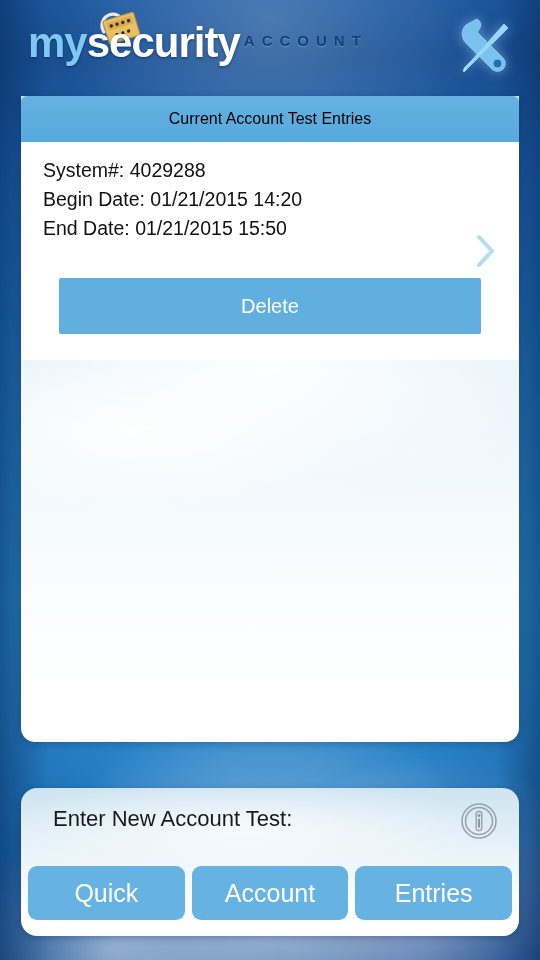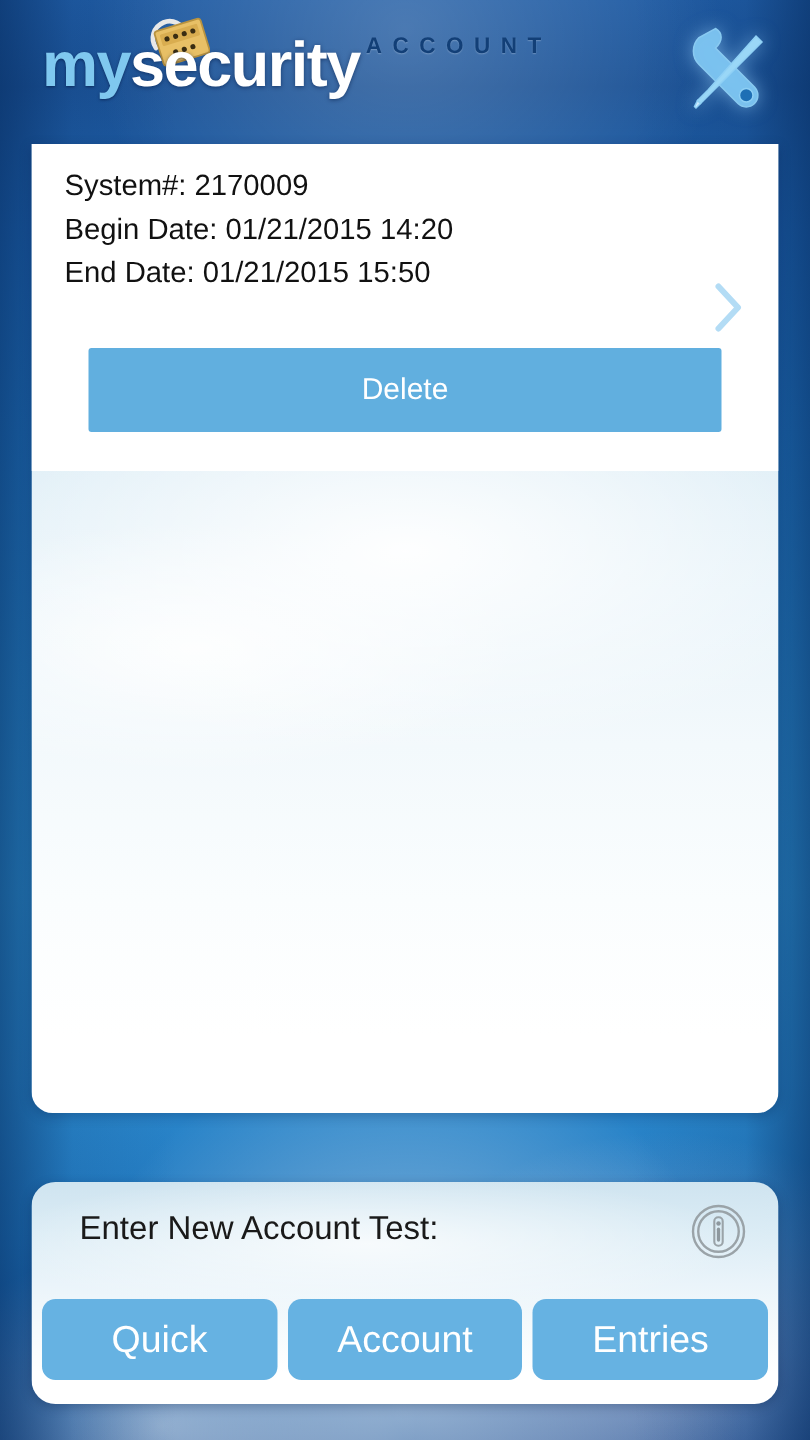--- a/index.html
+++ b/index.html
@@ -52,21 +52,21 @@
   
   .logo-bar {
     position: absolute;
     left: 0; top: 0;
     width: 540px; height: 96px;
   }
   .logo-wrap {
     position: absolute;
     left: 28px; top: 22px;
     display: flex;
-    align-items: flex-start;
+    align-items: center;
   }
   .logo-text {
     font-size: 42px;
     font-weight: bold;
     line-height: 42px;
     letter-spacing: -1px;
     position: relative;
   }
   .logo-my {
     color: #7fc8ef;
@@ -250,23 +250,26 @@
       <path d="M14 9 C9 14 9 22 14 27 L40 53 C43 56 48 56 51 53 C54 50 54 45 51 42 L25 16 C30 11 30 6 25 3 Z" fill="#7ec6f2" opacity="0.95"></path>
       <circle cx="45.5" cy="47.5" r="4.5" fill="#1e6fb5"></circle>
       <path d="M52 8 L56 12 L22 46 L15 53 L13 51 L20 44 Z" fill="#9ad7f7"></path>
       <path d="M13 51 L15 53 L12 56 L11 55 Z" fill="#cdeaff"></path>
     </g>
   </svg>
 </div>
 
 <div class="panel">
 
+  <div class="panel-header">
+    <span>Current Account Test Entries</span>
+  </div>
 
   <div class="entry-card">
-    <div class="entry-line">System#: 2170009</div>
+    <div class="entry-line">System#: 4029288</div>
     <div class="entry-line">Begin Date: 01/21/2015 14:20</div>
     <div class="entry-line">End Date: 01/21/2015 15:50</div>
 
     <svg class="chevron" viewBox="0 0 22 34">
       <path d="M4 3 L17 17 L4 31" fill="none" stroke="#b3dcf5" stroke-width="4" stroke-linecap="round" stroke-linejoin="round"></path>
     </svg>
 
     <button class="delete-btn">Delete</button>
   </div>
 

